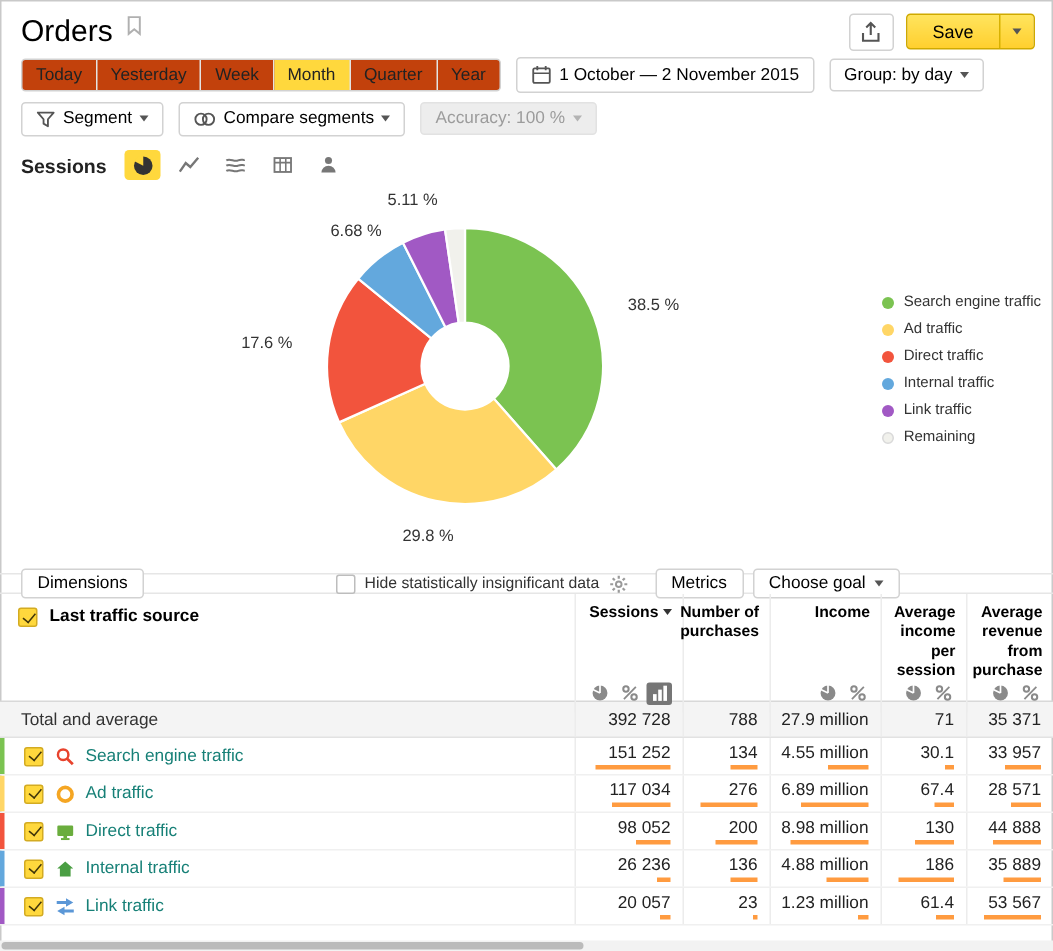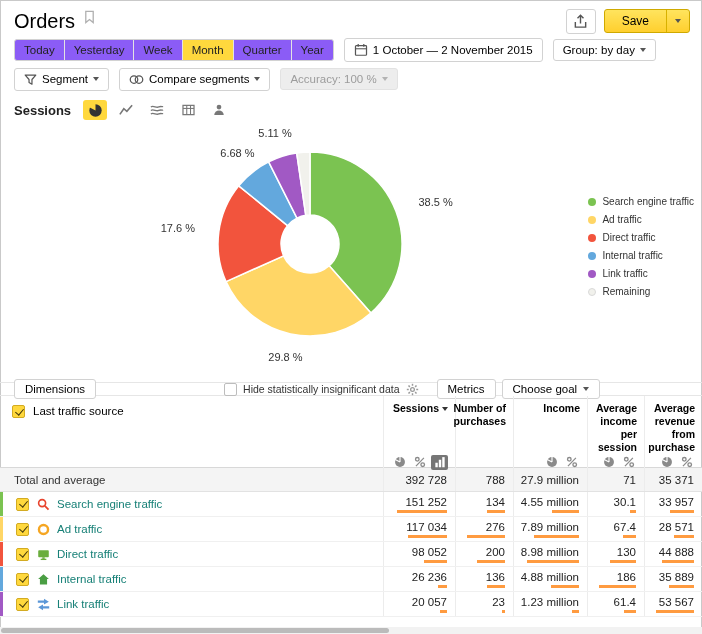--- a/index.html
+++ b/index.html
@@ -16,21 +16,21 @@
   .topbar-right{margin-left:auto;display:flex;align-items:center;gap:8px}
   .icon-btn{width:30px;height:25px;border:1px solid #d2d2d2;border-radius:3px;background:#fff;display:flex;align-items:center;justify-content:center;padding:0}
   .save-split{display:flex;border:1px solid #cfa900;border-radius:3px;overflow:hidden;background:linear-gradient(#ffe45e,#ffcf2e)}
   .save-main{border:none;background:transparent;padding:4px 17px;font-size:12px}
   .save-caret{border:none;background:transparent;border-left:1px solid #d8b100;padding:0 8px;display:flex;align-items:center}
   .caret{display:inline-block;width:0;height:0;border-left:3.5px solid transparent;border-right:3.5px solid transparent;border-top:4px solid #555}
 
   
   .controls-row{display:flex;align-items:center;gap:10px;padding:0 14px;height:28px;box-sizing:border-box}
   .controls-row.row2{height:30px}
-  .tabs{display:flex;border:1px solid #d2d2d2;border-radius:3px;overflow:hidden;background:#8b5cf6}
+  .tabs{display:flex;border:1px solid #d2d2d2;border-radius:3px;overflow:hidden;background:#c2410c}
   .tab{padding:4px 9px;font-size:11.5px;border-right:1px solid #e3e3e3;white-space:nowrap;cursor:pointer}
   .tab:last-child{border-right:none}
   .tab.active{background:#ffd83d}
   .btn{display:flex;align-items:center;gap:5px;border:1px solid #d2d2d2;border-radius:3px;background:#fff;padding:4px 9px;font-size:11.5px;white-space:nowrap}
   .btn.disabled{background:#ededed;border-color:#e2e2e2;color:#9c9c9c}
   .btn.disabled .caret{border-top-color:#b3b3b3}
 
   
   .chart-header{display:flex;align-items:center;gap:12px;padding:6px 14px 0;height:26px;box-sizing:border-box}
   .metric-label{font-size:13px;font-weight:bold}
@@ -58,21 +58,21 @@
   .cb{width:13px;height:13px;border-radius:2px;position:relative;display:inline-block;box-sizing:border-box;flex:none;cursor:pointer}
   .cb.checked{background:#ffd83d;border:1px solid #d3ab22}
   .cb.checked:after{content:"";position:absolute;left:3.5px;top:0.5px;width:4px;height:7px;
                     border:solid #40350a;border-width:0 1.8px 1.8px 0;transform:rotate(40deg)}
   .cb.unchecked{background:#fff;border:1px solid #bdbdbd}
 
   
   .grid-row{display:grid;grid-template-columns:383px 72px 58px 74px 57px 58px}
   .head-row{height:72px;border-bottom:1px solid #d8d8d8;box-sizing:border-box}
   .head-src-cell{display:flex;align-items:flex-start;gap:8px;padding:9px 0 0 12px}
-  .head-dim-label{font-size:11.5px;font-weight:normal;color:#000}
+  .head-dim-label{font-size:11.5px;font-weight:bold;color:#000}
   .head-cell{display:flex;flex-direction:column;justify-content:space-between;align-items:flex-end;
              border-left:1px solid #ececec;padding:6px 7px 5px 4px;text-align:right;box-sizing:border-box}
   .head-label{font-size:10.5px;font-weight:bold;line-height:1.25;color:#000}
   .sort-caret{display:inline-block;width:0;height:0;border-left:3px solid transparent;border-right:3px solid transparent;border-top:4px solid #333;margin-left:3px;vertical-align:middle}
   .head-toggles{display:flex;gap:3px}
   .toggle{width:17px;height:15px;border-radius:2px;display:flex;align-items:center;justify-content:center;cursor:pointer}
   .toggle.active{background:#767676}
 
   .total-row{height:24px;background:#f4f4f4;border-bottom:1px solid #e2e2e2;box-sizing:border-box}
   .total-label-cell{display:flex;align-items:center;padding-left:14px;font-size:11.5px;color:#333}
@@ -444,21 +444,21 @@
           </div>
           <div class="val-cell">
             <span class="num">117 034</span>
             <span class="bar" style="width: 68%;"></span>
           </div>
           <div class="val-cell">
             <span class="num">276</span>
             <span class="bar" style="width: 88%;"></span>
           </div>
           <div class="val-cell">
-            <span class="num">7.89 million</span>
+            <span class="num">6.89 million</span>
             <span class="bar" style="width: 77%;"></span>
           </div>
           <div class="val-cell">
             <span class="num">67.4</span>
             <span class="bar" style="width: 32%;"></span>
           </div>
           <div class="val-cell">
             <span class="num">28 571</span>
             <span class="bar" style="width: 47%;"></span>
           </div>

